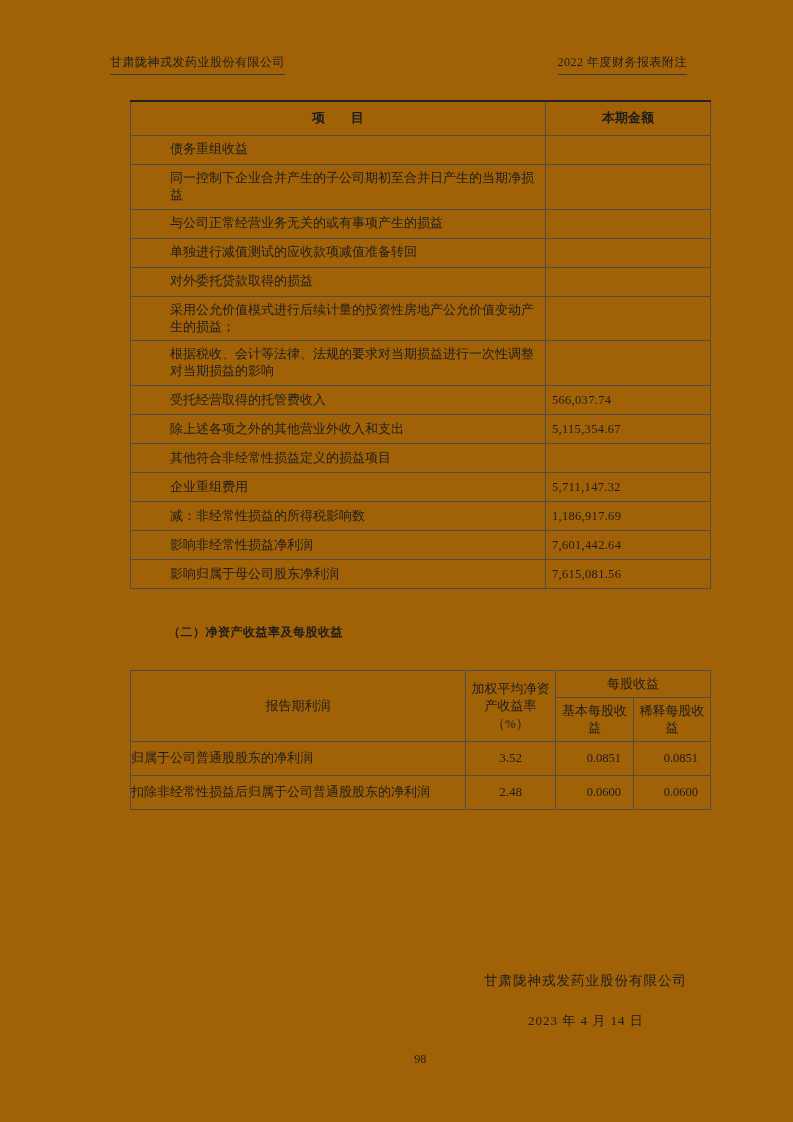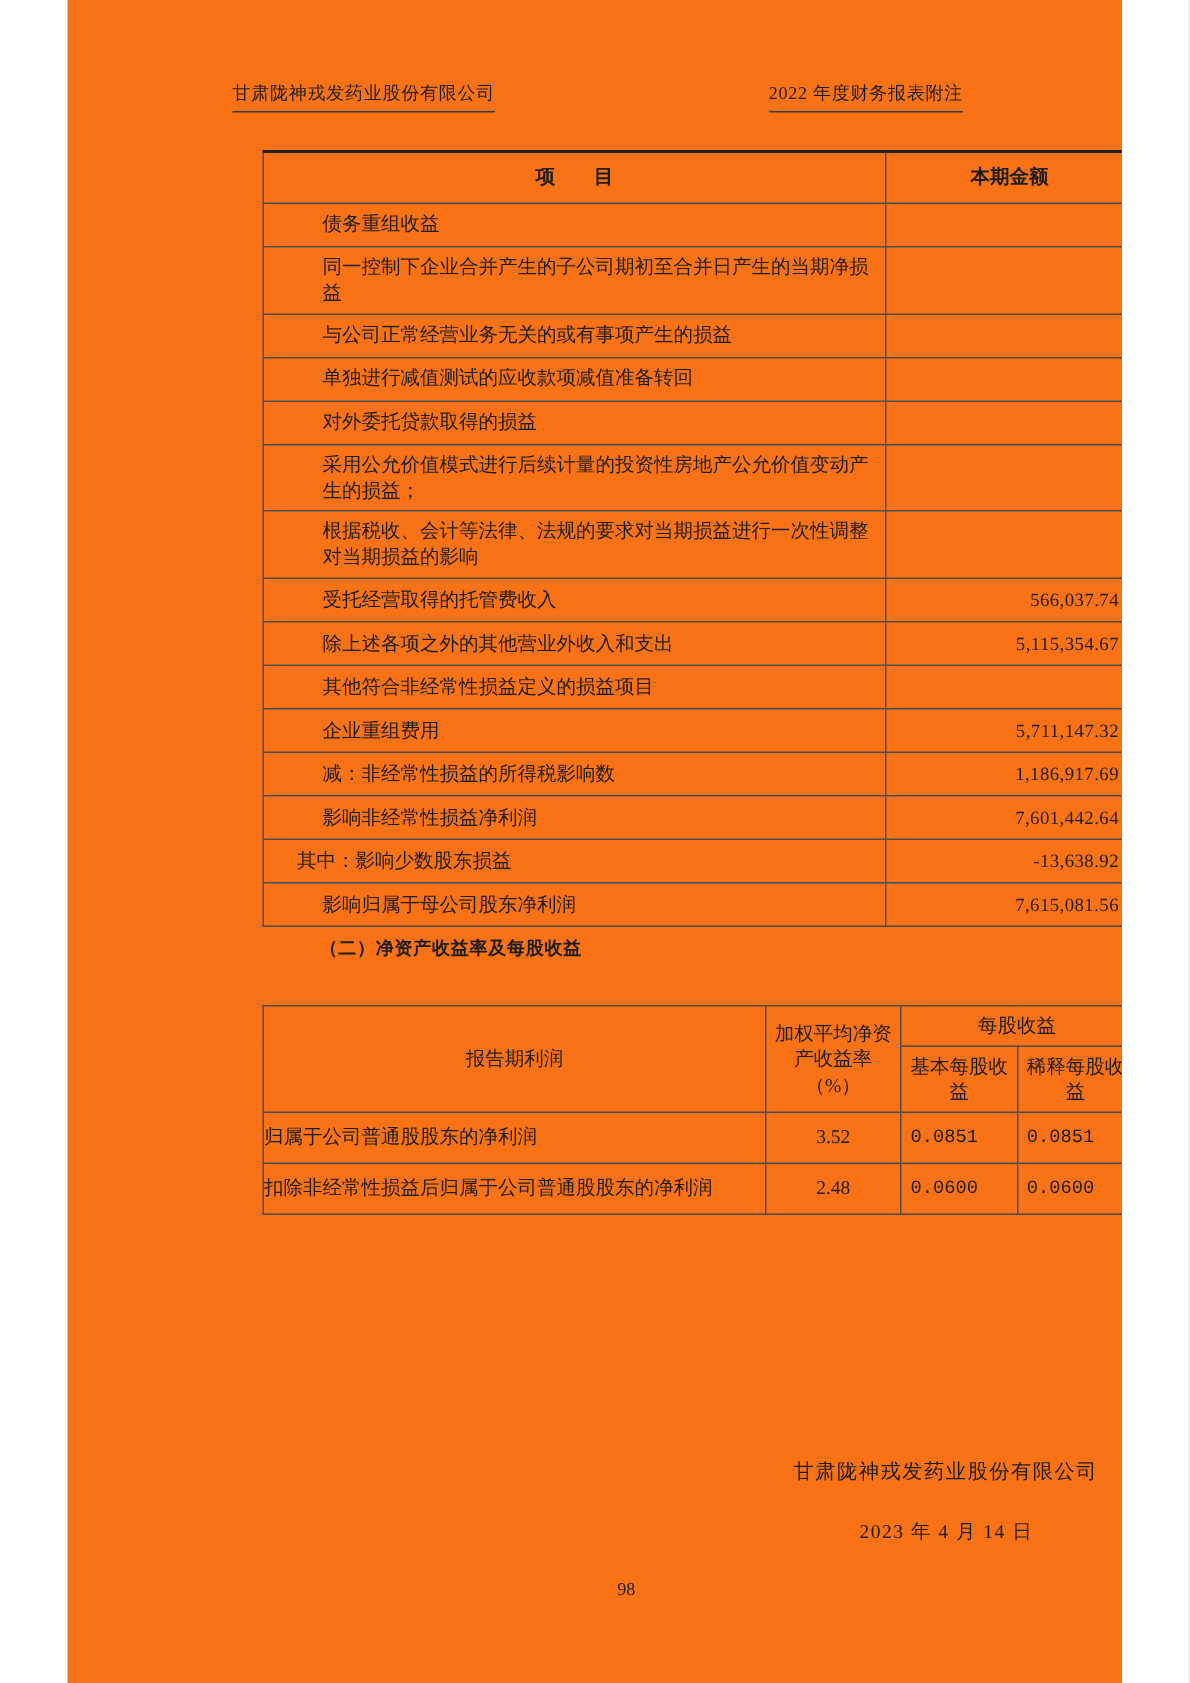--- a/index.html
+++ b/index.html
@@ -1,20 +1,20 @@
 <!DOCTYPE html>
 <html><head>
 <meta charset="utf-8">
 <style>
   * { margin:0; padding:0; box-sizing:border-box; }
   html,body { background:#ffffff; }
   body { font-family:"Liberation Serif","DejaVu Serif",serif; color:#1d1d1d; }
   .page {
-    position:relative; width:703px; height:1122px; margin:0 auto;
-    background:#f97316; overflow:hidden;
+    position:relative; width:793px; height:1122px; margin:0 auto;
+    background:#a16207; overflow:hidden;
   }
   
   .doc-header {
     position:absolute; top:54px; left:110px; right:106px;
     display:flex; justify-content:space-between; align-items:flex-end;
     font-size:12px; letter-spacing:0.5px;
   }
   .doc-header .hdr { padding-bottom:3px; border-bottom:1px solid #3a3a3a; }
   
   table { border-collapse:collapse; table-layout:fixed; }
@@ -22,41 +22,41 @@
     position:absolute; top:100px; left:130px; width:580px;
     font-size:13px; border-top:2.5px solid #222;
   }
   .main-table th, .main-table td {
     border:1px solid #4d4d4d; vertical-align:middle; line-height:1.3;
   }
   .main-table th { font-weight:bold; text-align:center; padding:8px 6px; }
   .main-table td { height:29px; padding:5px 6px; }
   .main-table td.item { text-align:left;padding-left:39px; }
   .main-table td.item.indent { padding-left:22px; }
-  .main-table td.amt { text-align:right; padding-right:9px; font-size:12.5px; letter-spacing:0.3px; }
+  .main-table td.amt { text-align:left; padding-right:9px; font-size:12.5px; letter-spacing:0.3px; }
   .col-item-w { width:415px; }
   .col-amt-w { width:165px; }
   
   .section-title {
     position:absolute; top:624px; left:168px;
     font-size:12px; font-weight:bold; letter-spacing:0.5px;
   }
   
   .eps-table {
     position:absolute; top:670px; left:130px; width:580px;
     font-size:13px; text-align:center;
   }
   .eps-table th, .eps-table td {
     border:1px solid #4d4d4d; vertical-align:middle; line-height:1.35; padding:4px 5px;
   }
   .eps-table th { font-weight:normal; }
   .eps-table th.group { height:26px; }
   .eps-table td { height:34px; }
   .eps-table td.label { text-align:left; padding-left:0; }
-  .eps-table td.num { text-align:center; padding-right:25px; font-size:12.5px;font-family:Liberation Mono, monospace; }
+  .eps-table td.num { text-align:right; padding-right:12px; font-size:12.5px; }
   .col-profit-w { width:335px; }
   .col-roe-w { width:90px; }
   .col-basic-w { width:78px; }
   .col-diluted-w { width:77px; }
   
   .footer-company { position:absolute; top:972px; left:484px; font-size:13.5px; letter-spacing:1px; }
   .footer-date { position:absolute; top:1012px; left:528px; font-size:13px; letter-spacing:1px; }
   .page-number { position:absolute; top:1052px; left:0; width:106%; text-align:center; font-size:12px; }
 </style>
 </head>
@@ -127,24 +127,20 @@
       </tr>
       <tr>
         <td class="item">减：非经常性损益的所得税影响数</td>
         <td class="amt">1,186,917.69</td>
       </tr>
       <tr>
         <td class="item">影响非经常性损益净利润</td>
         <td class="amt">7,601,442.64</td>
       </tr>
       <tr>
-        <td class="item indent">其中：影响少数股东损益</td>
-        <td class="amt">-13,638.92</td>
-      </tr>
-      <tr>
         <td class="item">影响归属于母公司股东净利润</td>
         <td class="amt">7,615,081.56</td>
       </tr>
     </tbody>
   </table>
 
   <div class="section-title">（二）净资产收益率及每股收益</div>
 
   <table class="eps-table">
     <colgroup>

